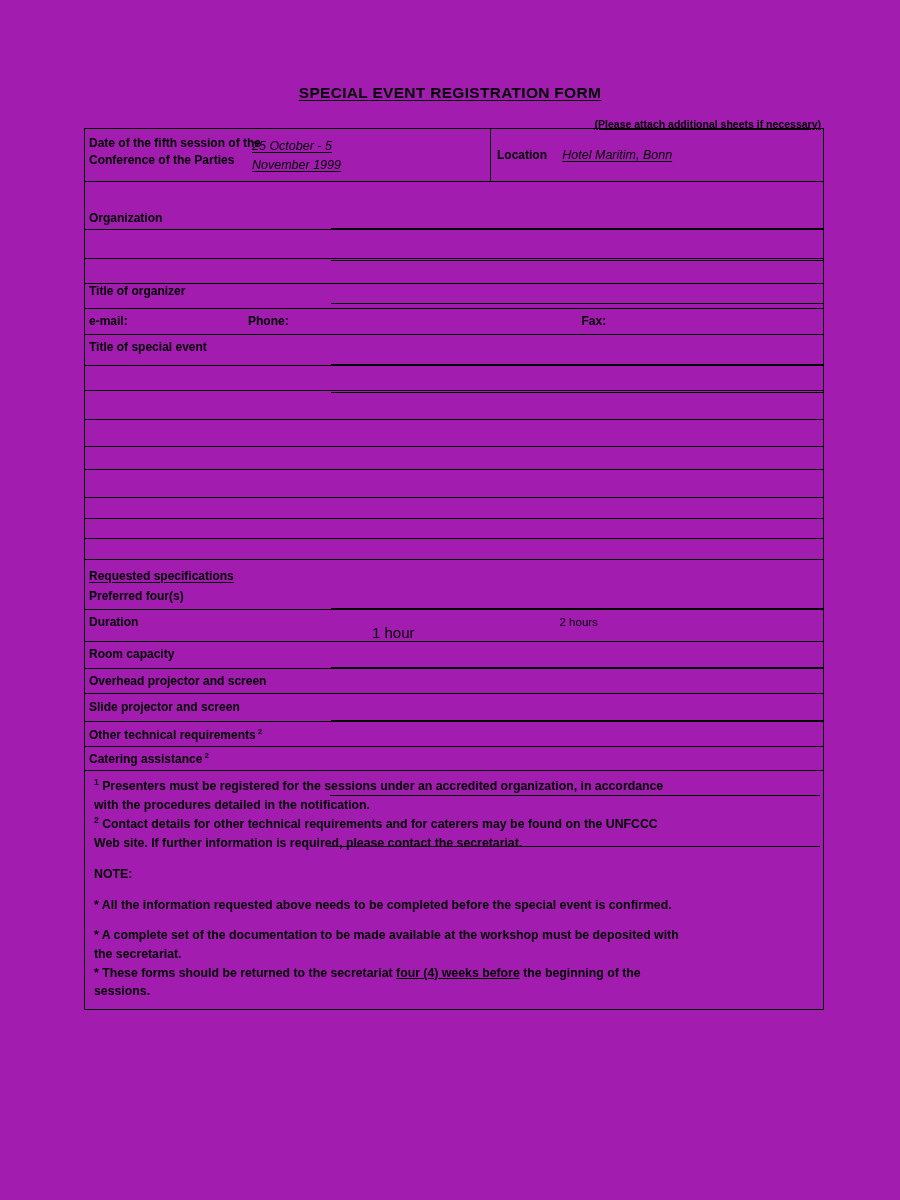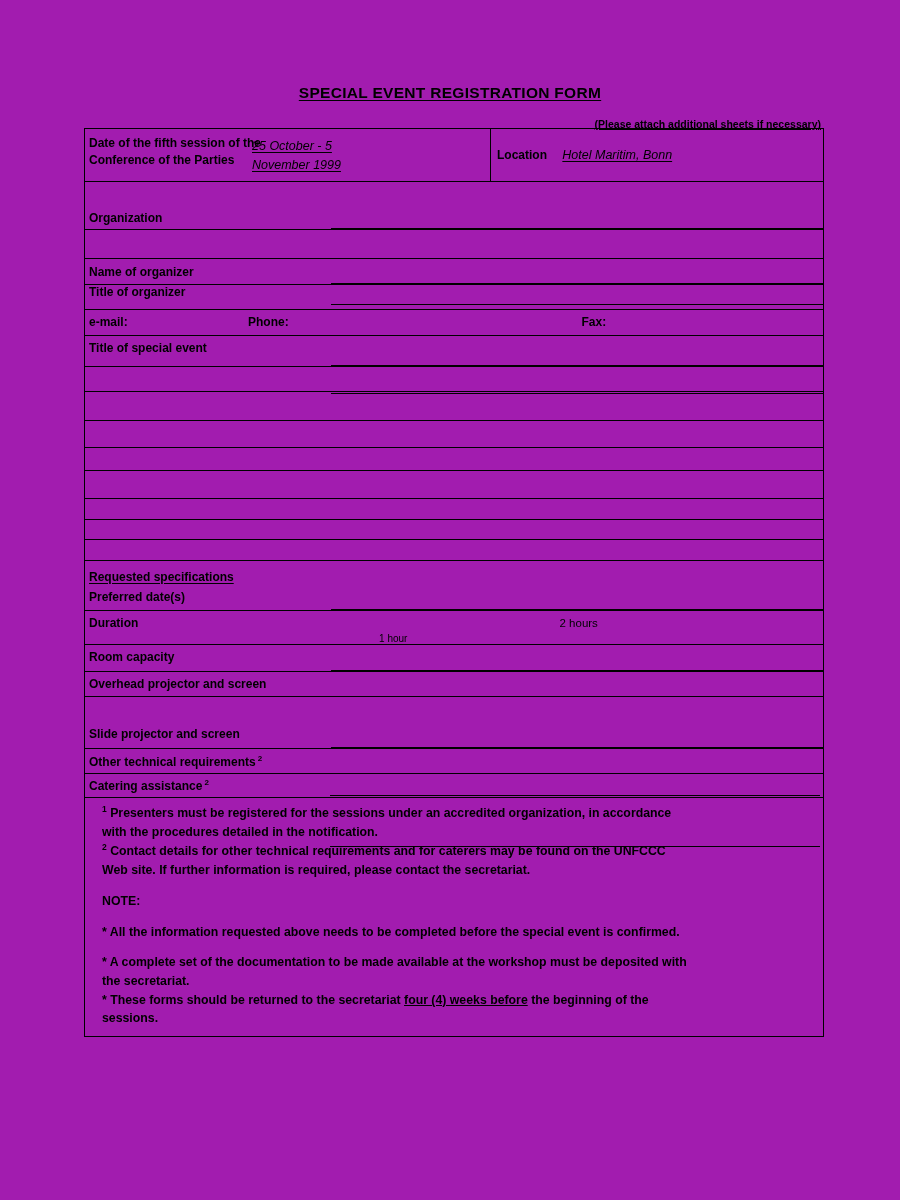--- a/index.html
+++ b/index.html
@@ -114,21 +114,21 @@
     border-bottom: 1.6px solid #000000;
   }
 
   
   .notes {
     padding: 5px 8px 8px 5px;
     font-size: 12.3px;
     font-weight: bold;
     line-height: 1.52;
   }
-  .notes p { margin: 0 0 0 12px; }
+  .notes p { margin: 0 0 0 4px; }
   .notes p.gap { margin-top: 12px; }
   .notes .fn-sup {
     font-size: 8.5px;
     vertical-align: super;
   }
   .u { text-decoration: underline; text-underline-offset: 1px; }
 </style>
 </head>
 <body>
 
@@ -173,23 +173,20 @@
         </div>
         <div class="rule"></div>
       </td>
     </tr>
     <tr>
       <td colspan="3" style="height:28px;"></td>
     </tr>
 
     <tr>
       <td colspan="3" class="thick-top" style="height:24px;">
-        <div class="lbl" style="padding-top:6px;">
-          <span>Name of organizer</span>
-        </div>
         <div class="rule" style="margin-top:1px;"></div>
       </td>
     </tr>
 
     <tr>
       <td colspan="3" style="height:24px;">
         <div class="lbl" style="padding-top:0;">
           <span>Title of organizer</span>
         </div>
         <div class="rule" style="margin-top:2px;"></div>
@@ -248,34 +245,34 @@
       <td colspan="3" style="height:19px;"></td>
     </tr>
     <tr>
       <td colspan="3" class="thick-bottom" style="height:20px;"></td>
     </tr>
 
     <tr>
       <td colspan="3" class="thick-top" style="height:40px;">
         <div style="padding:6px 0 0 4px;line-height:1.72;">
           <span class="underline-head">Requested specifications</span><br>
-          <span class="lbl" style="padding:0;">Preferred date(s)</span>
+          <span class="lbl" style="padding:0;">Preferred four(s)</span>
         </div>
         <div class="rule" style="margin-top:1px;"></div>
       </td>
     </tr>
 
     <tr>
       <td style="border-right:none;height:24px;">
         <div class="lbl" style="padding-top:5px;">
           <span>Duration</span>
         </div>
       </td>
       <td style="border-left:none;border-right:none;text-align:center;">
-        <div style="padding-top:22px;font-size:10px;padding-left:50px;">
+        <div style="padding-top:14px;font-size:15px;padding-left:50px;">
           <span>1 hour</span>
         </div>
       </td>
       <td style="border-left:none;">
         <div style="padding-top:6px;font-size:11.5px;padding-left:69px;">
           <span>2 hours</span>
         </div>
       </td>
     </tr>
 
@@ -291,21 +288,21 @@
     <tr>
       <td colspan="3" style="height:24px;">
         <div class="lbl" style="padding-top:5px;">
           <span>Overhead projector and screen</span>
         </div>
       </td>
     </tr>
 
     <tr>
       <td colspan="3" style="height:25px;">
-        <div class="lbl" style="padding-top:6px;margin-top:24px;">
+        <div class="lbl" style="padding-top:6px;">
           <span>Slide projector and screen</span>
         </div>
         <div class="rule" style="margin-top:3px;"></div>
       </td>
     </tr>
 
     <tr>
       <td colspan="3" style="height:24px;">
         <div class="lbl" style="padding-top:5px;">
           <span>Other technical requirements</span><span class="sup">2</span>

